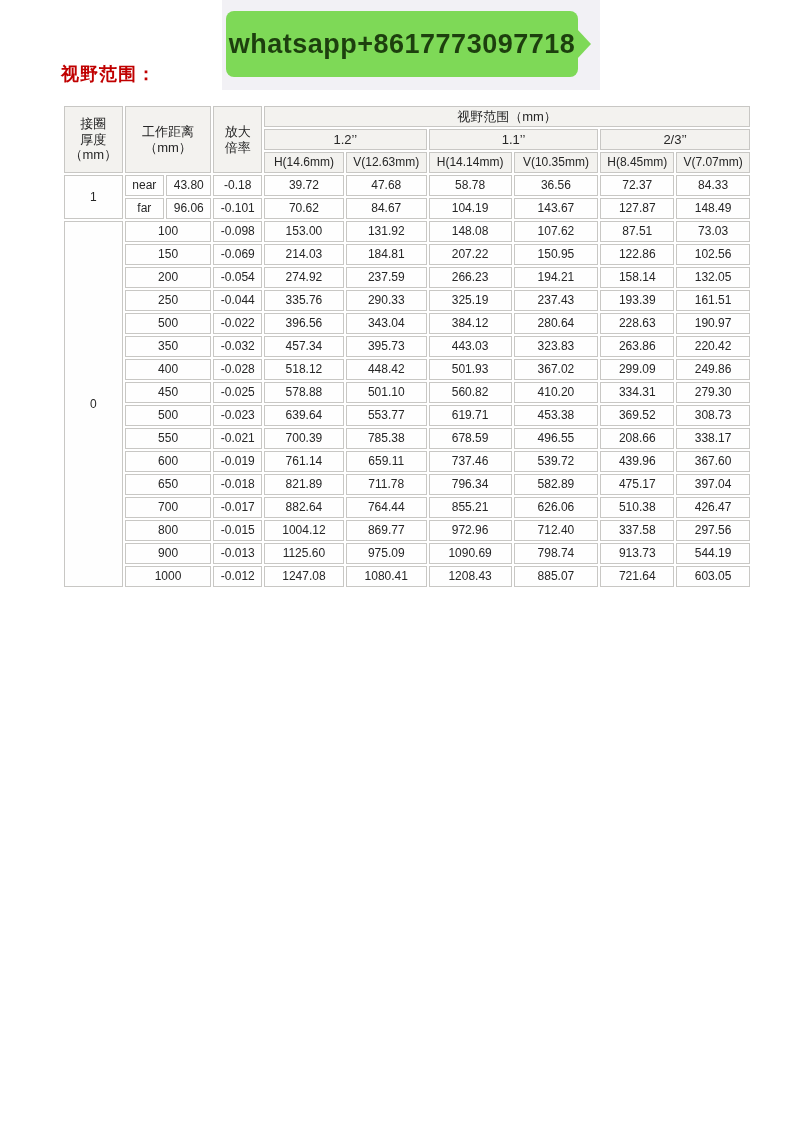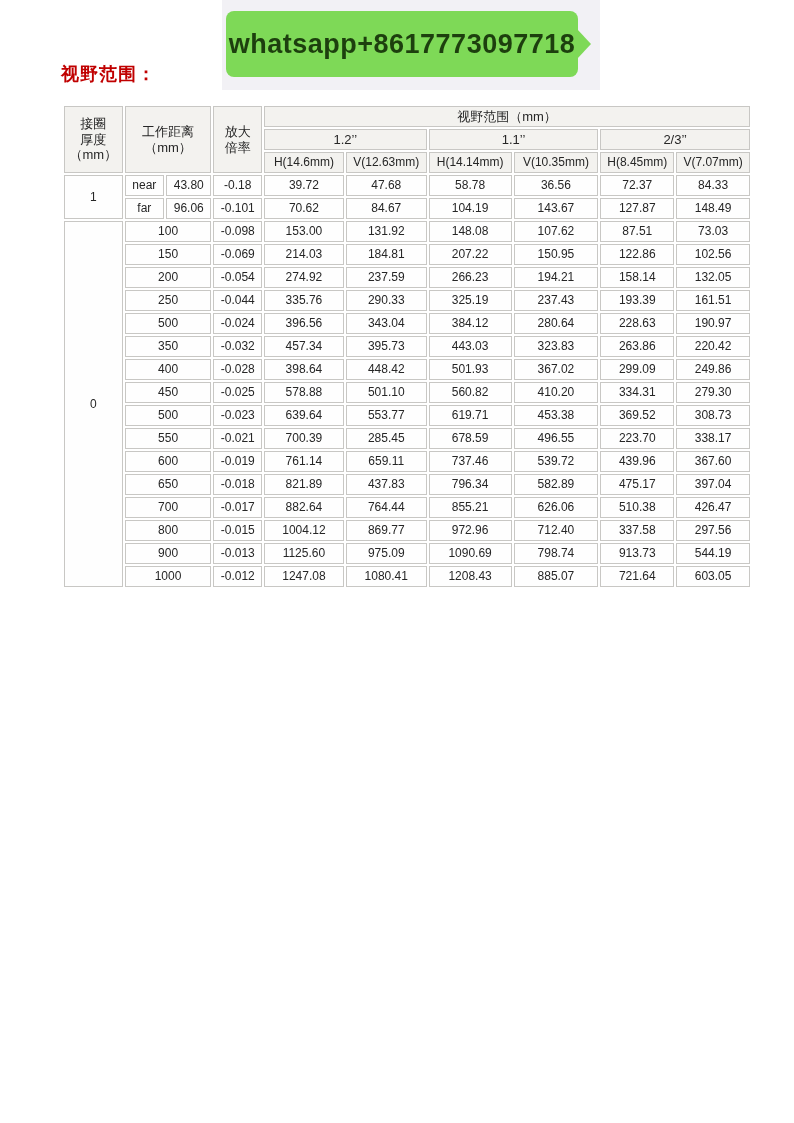--- a/index.html
+++ b/index.html
@@ -178,42 +178,42 @@
         <td>-0.044</td>
         <td>335.76</td>
         <td>290.33</td>
         <td>325.19</td>
         <td>237.43</td>
         <td>193.39</td>
         <td>161.51</td>
       </tr>
       <tr>
         <td colspan="2">500</td>
-        <td>-0.024</td>
+        <td>-0.022</td>
         <td>396.56</td>
         <td>343.04</td>
         <td>384.12</td>
         <td>280.64</td>
         <td>228.63</td>
         <td>190.97</td>
       </tr>
       <tr>
         <td colspan="2">350</td>
         <td>-0.032</td>
         <td>457.34</td>
         <td>395.73</td>
         <td>443.03</td>
         <td>323.83</td>
         <td>263.86</td>
         <td>220.42</td>
       </tr>
       <tr>
         <td colspan="2">400</td>
         <td>-0.028</td>
-        <td>398.64</td>
+        <td>518.12</td>
         <td>448.42</td>
         <td>501.93</td>
         <td>367.02</td>
         <td>299.09</td>
         <td>249.86</td>
       </tr>
       <tr>
         <td colspan="2">450</td>
         <td>-0.025</td>
         <td>578.88</td>
@@ -230,41 +230,41 @@
         <td>553.77</td>
         <td>619.71</td>
         <td>453.38</td>
         <td>369.52</td>
         <td>308.73</td>
       </tr>
       <tr>
         <td colspan="2">550</td>
         <td>-0.021</td>
         <td>700.39</td>
-        <td>285.45</td>
+        <td>785.38</td>
         <td>678.59</td>
         <td>496.55</td>
-        <td>223.70</td>
+        <td>208.66</td>
         <td>338.17</td>
       </tr>
       <tr>
         <td colspan="2">600</td>
         <td>-0.019</td>
         <td>761.14</td>
         <td>659.11</td>
         <td>737.46</td>
         <td>539.72</td>
         <td>439.96</td>
         <td>367.60</td>
       </tr>
       <tr>
         <td colspan="2">650</td>
         <td>-0.018</td>
         <td>821.89</td>
-        <td>437.83</td>
+        <td>711.78</td>
         <td>796.34</td>
         <td>582.89</td>
         <td>475.17</td>
         <td>397.04</td>
       </tr>
       <tr>
         <td colspan="2">700</td>
         <td>-0.017</td>
         <td>882.64</td>
         <td>764.44</td>

